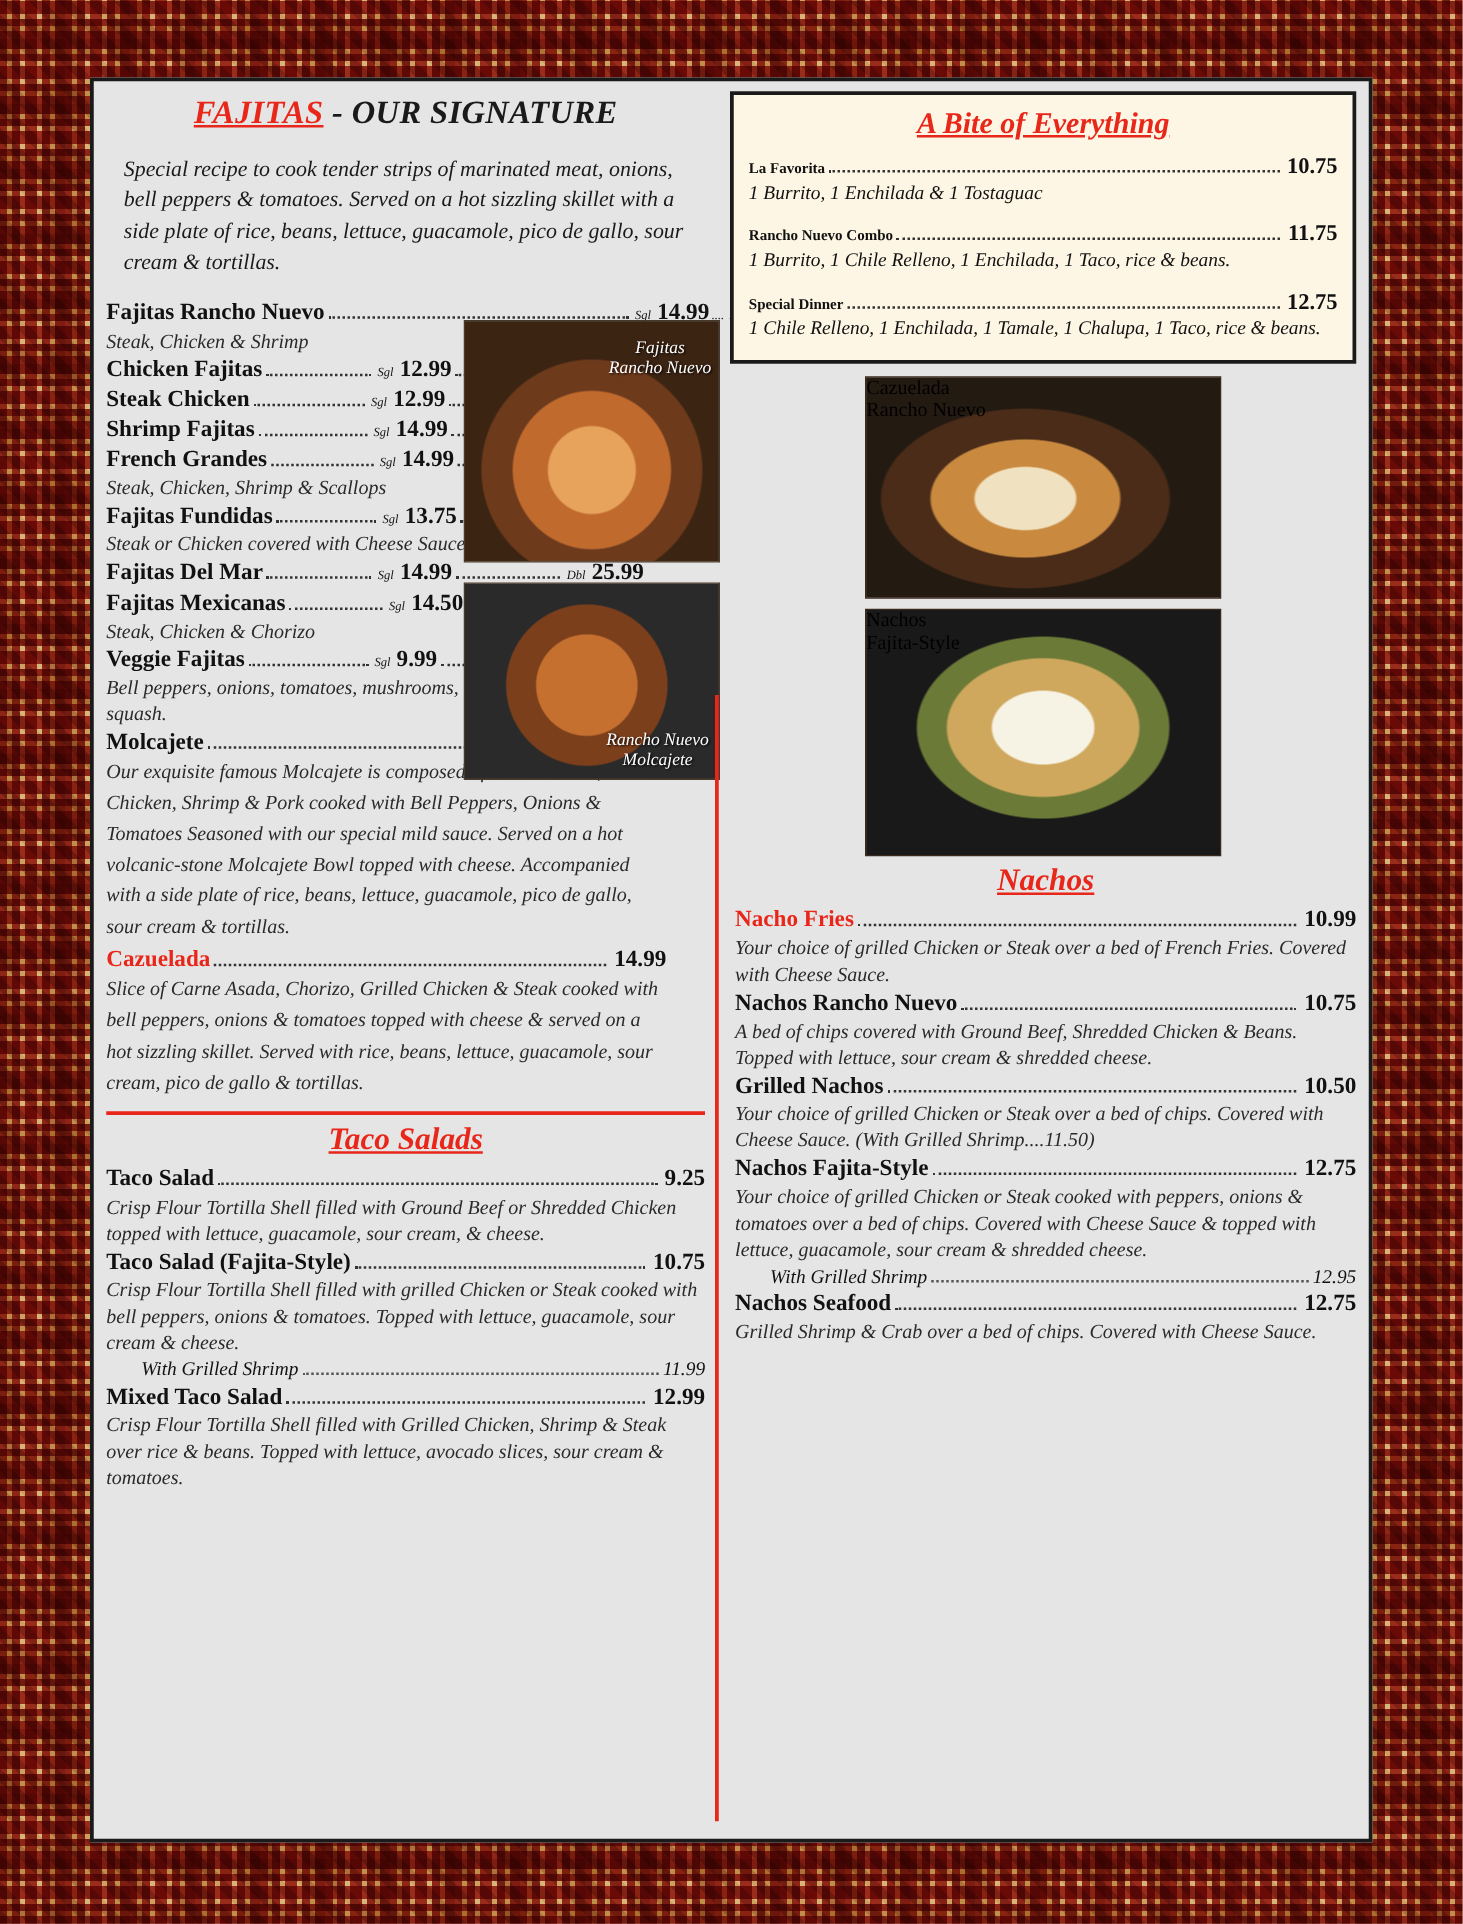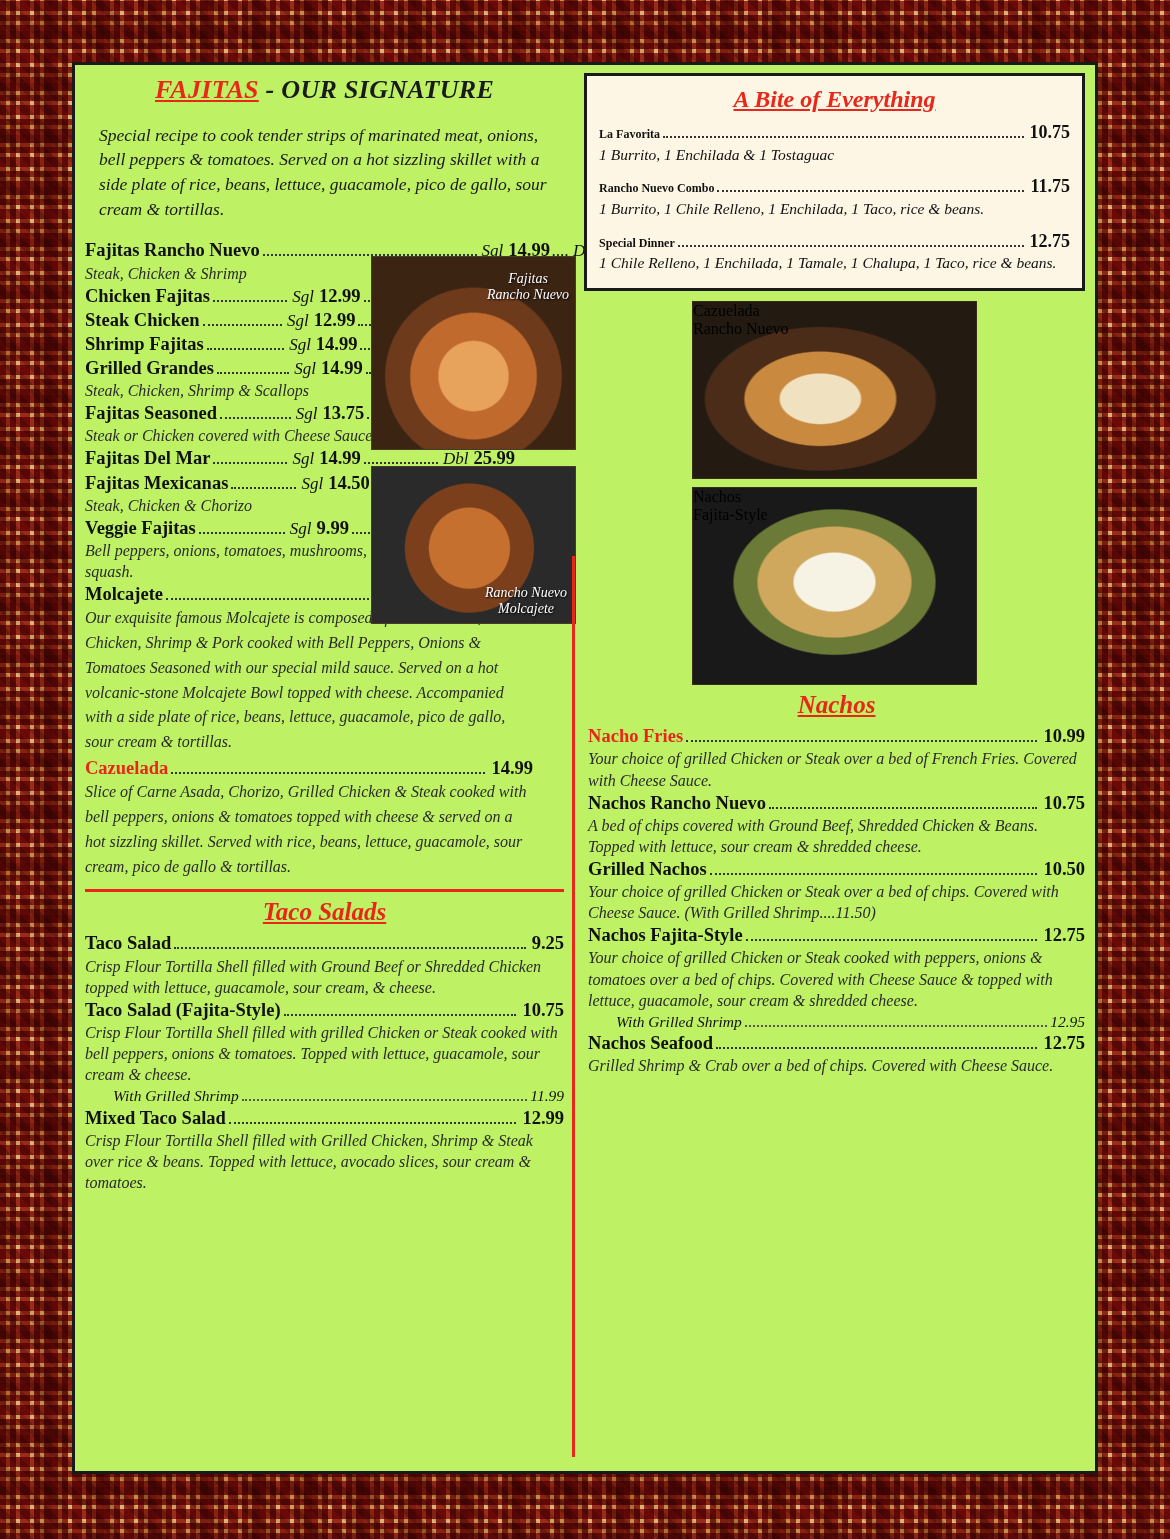--- a/index.html
+++ b/index.html
@@ -43,21 +43,21 @@
     position:absolute; inset:0;
     background:
       repeating-linear-gradient(45deg, rgba(60,10,5,.20) 0 8px, rgba(255,220,170,.10) 8px 16px);
     mix-blend-mode:overlay;
   }
 
   .page {
     position:absolute;
     left:72px; top:62px;
     width:1026px; height:1412px;
-    background:#bef264;
+    background:#e5e5e5;
     border:3px solid #1a1a1a;
     padding:6px 10px 10px 10px;
     overflow:hidden;
   }
 
   .cols { display:flex; gap:0px; height:100%; }
   .col-left { width:490px; padding-right:8px; position:relative; }
   .col-right { width:516px; padding-left:12px; position:relative; }
 
   
@@ -88,21 +88,21 @@
     padding:0 6px 0 14px;
     color:#1a1a1a;
   }
 
   
   .item { font-size:18px; color:#111; line-height:1.25; margin-top:1px; }
   .row { display:flex; align-items:baseline; width:100%; }
   .nm { font-weight:bold; font-size:18.5px; white-space:nowrap; }
   .nm.red { color:#e8271a; }
   .dots { flex:1 1 auto; border-bottom:2.5px dotted #333; margin:0 3px 4px 3px; min-width:8px; }
-  .lbl { font-style:italic; font-size:17px; white-space:nowrap; padding:0 2px; }
+  .lbl { font-style:italic; font-size:10px; white-space:nowrap; padding:0 2px; }
   .pr { font-weight:bold; font-size:18.5px; white-space:nowrap; padding-left:3px; }
   .desc {
     font-style:italic; font-size:16px; line-height:1.32; color:#2a2a2a;
     margin:0 0 1px 0;
   }
   .subrow { font-style:italic; font-size:15.5px; padding-left:28px; }
   .subrow .dots { border-bottom:2px dotted #555; }
 
   
   .bite-box {
@@ -226,34 +226,34 @@
             <span class="lbl">Sgl</span>
             <span class="pr">14.99</span>
             <span class="dots"></span>
             <span class="lbl">Dbl</span>
             <span class="pr">25.99</span>
           </div>
         </div>
 
         <div class="item" style="width:430px;">
           <div class="row">
-            <span class="nm">Grilled Grandes</span>
+            <span class="nm">French Grandes</span>
             <span class="dots"></span>
             <span class="lbl">Sgl</span>
             <span class="pr">14.99</span>
             <span class="dots"></span>
             <span class="lbl">Dbl</span>
             <span class="pr">26.99</span>
           </div>
           <div class="desc">Steak, Chicken, Shrimp &amp; Scallops</div>
         </div>
 
         <div class="item" style="width:430px;">
           <div class="row">
-            <span class="nm">Fajitas Seasoned</span>
+            <span class="nm">Fajitas Fundidas</span>
             <span class="dots"></span>
             <span class="lbl">Sgl</span>
             <span class="pr">13.75</span>
             <span class="dots"></span>
             <span class="lbl">Dbl</span>
             <span class="pr">24.99</span>
           </div>
           <div class="desc">Steak or Chicken covered with Cheese Sauce</div>
         </div>
 

